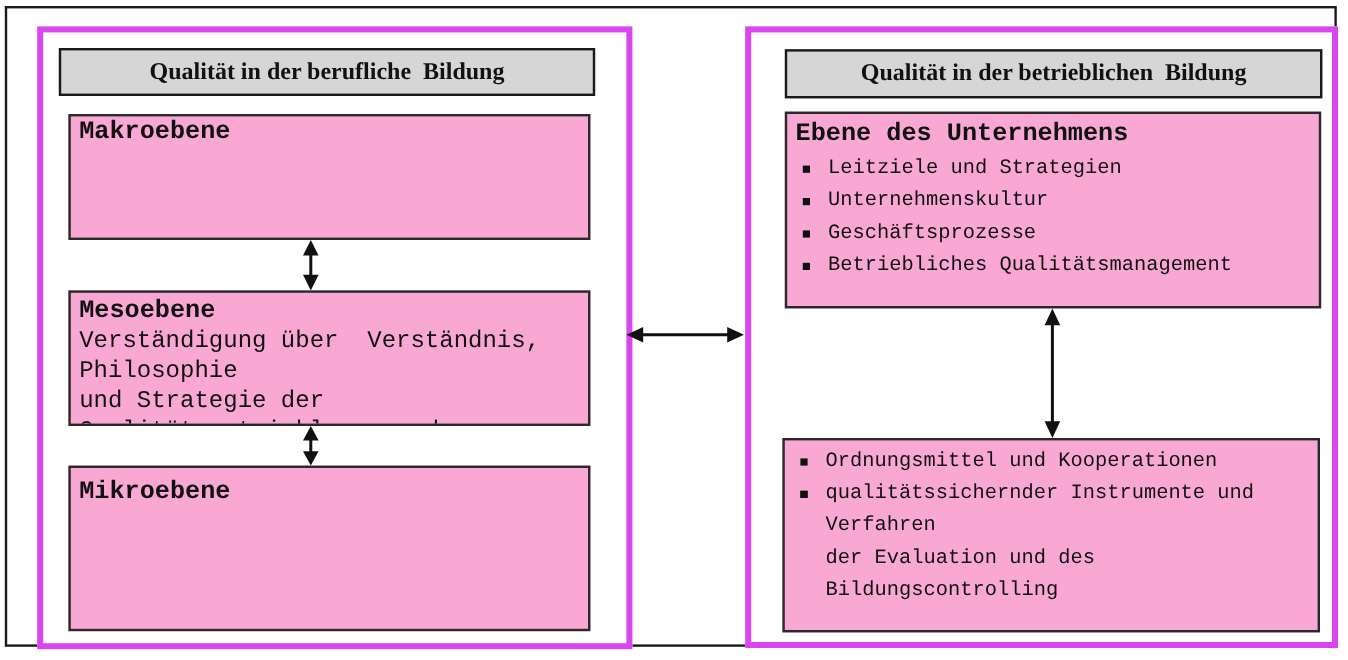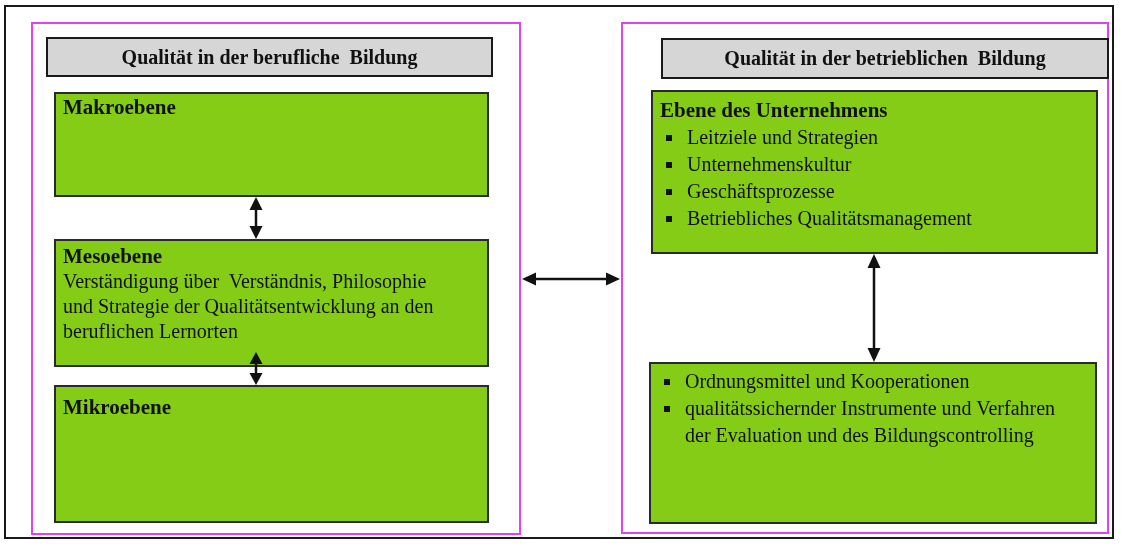--- a/index.html
+++ b/index.html
@@ -17,51 +17,52 @@
   }
   .outer-frame {
     position: absolute;
     left: 4px; top: 5px;
     width: 1106px; height: 530px;
     border: 2px solid #1a1a1a;
     background: #ffffff;
   }
   .panel {
     position: absolute;
-    border: 2px solid #d946ef;
+    border: 5px solid #d946ef;
     background: #ffffff;
   }
   .panel-left  { left: 25px;  top: 15px; width: 486px; height: 509px; }
   .panel-right { left: 615px; top: 15px; width: 484px; height: 508px; }
 
   .hdr {
     position: absolute;
     box-sizing: border-box;
     background: #d6d6d6;
     border: 2px solid #1a1a1a;
     display: flex;
     align-items: center;
     justify-content: center;
     font-weight: bold;
     font-size: 20px;
     white-space: pre;
   }
   .hdr-left  { left: 13px; top: 13px; width: 447px; height: 40px; }
-  .hdr-right { left: 28px; top: 14px; width: 448px; height: 41px; margin-left: 10px; }
+  .hdr-right { left: 28px; top: 14px; width: 448px; height: 41px; }
 
   .box {
     position: absolute;
     box-sizing: border-box;
-    background: #84cc16;
+    background: #f9a8d4;
     border: 2px solid #2a2a2a;
     padding: 1px 7px 0 7px;
     overflow: hidden;
+    font-family: Liberation Mono, monospace;
   }
   .box-makro { left: 21px; top: 68px;  width: 435px; height: 105px; }
-  .box-meso  { left: 21px; top: 215px; width: 435px; height: 128px; padding-top: 3px; }
+  .box-meso  { left: 21px; top: 215px; width: 435px; height: 113px; padding-top: 3px; }
   .box-mikro { left: 21px; top: 361px; width: 435px; height: 138px; padding-top: 8px; }
 
   .box-unternehmen { left: 28px; top: 66px;  width: 447px; height: 164px; padding-top: 4px; }
   .box-betrieb     { left: 26px; top: 338px; width: 448px; height: 162px; padding-top: 4px; }
 
   .box-title {
     font-weight: bold;
     font-size: 21px;
     line-height: 25px;
     white-space: pre;
@@ -73,21 +74,21 @@
   }
   .rbox .box-title { line-height: 28px; }
   .rbox ul {
     margin: 0;
     padding: 0;
     list-style: none;
   }
   .rbox li {
     position: relative;
     padding-left: 27px;
-    font-size: 20px;
+    font-size: 17px;
     line-height: 27px;
   }
   .rbox li .blt {
     position: absolute;
     left: 6px;
     top: 11px;
     width: 6px;
     height: 6px;
     background: #111111;
   }

